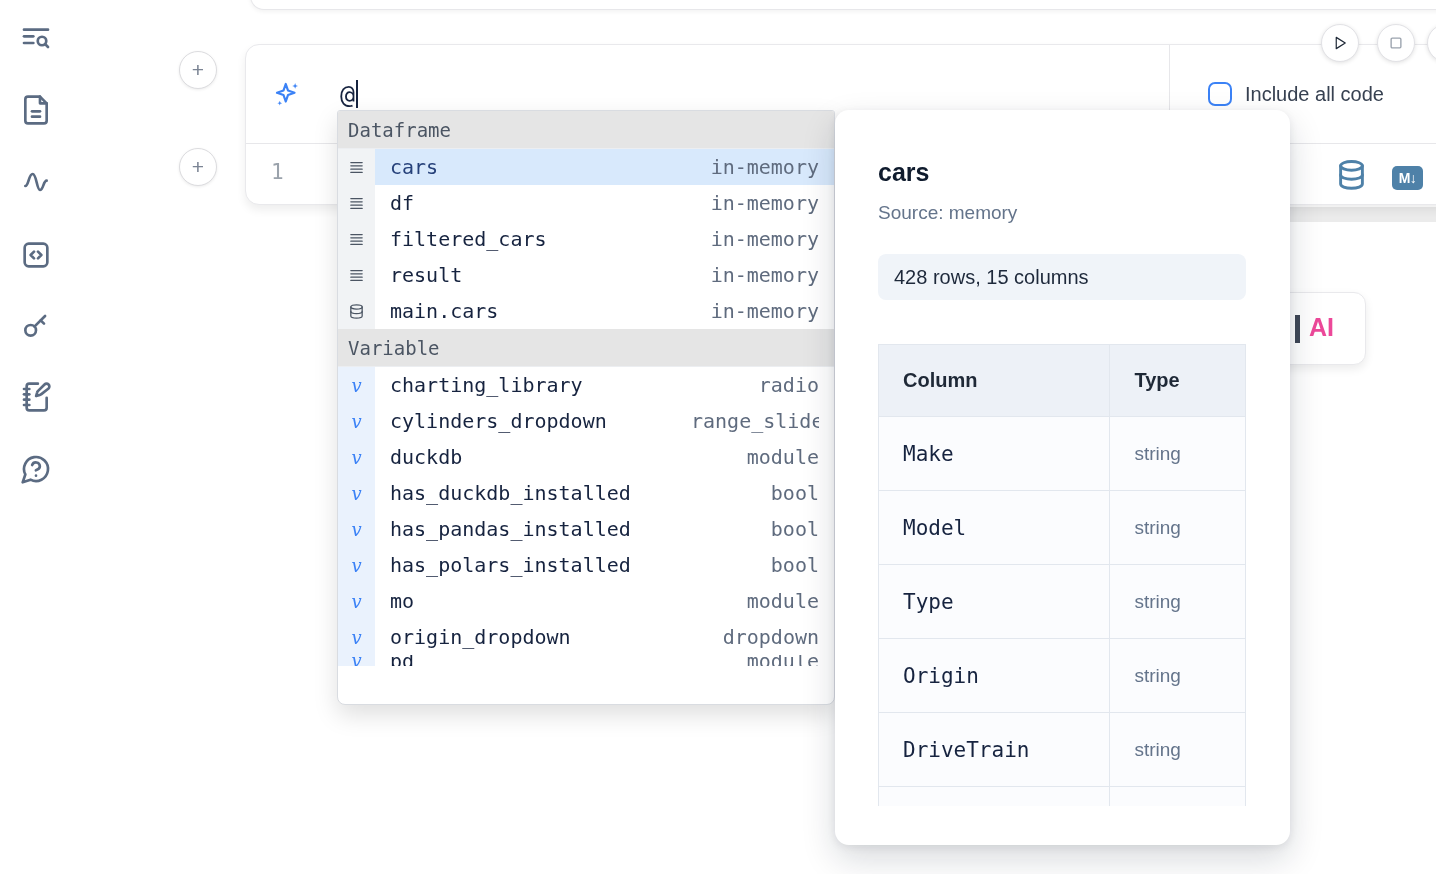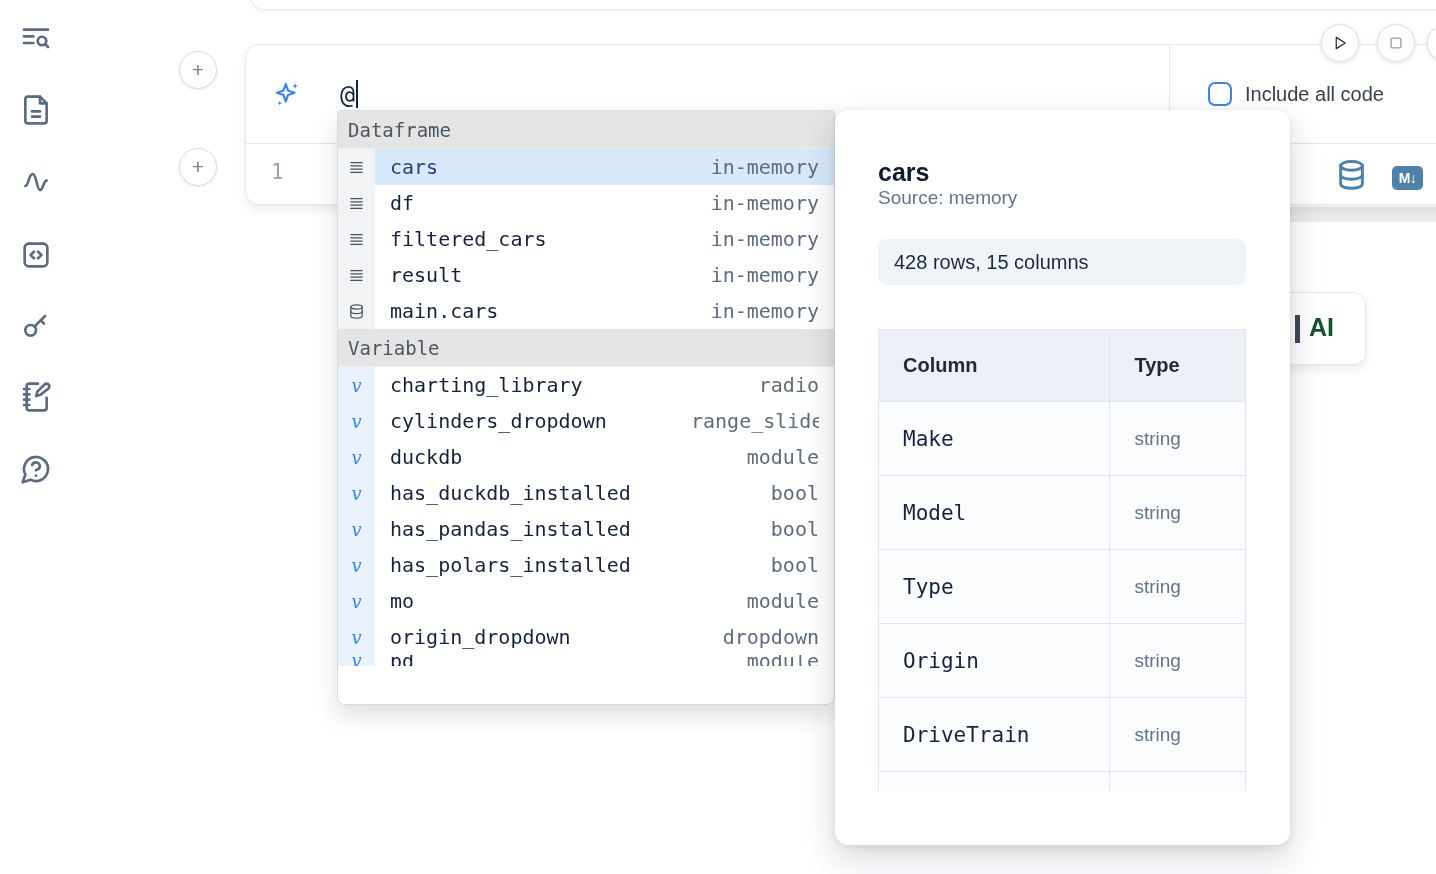--- a/index.html
+++ b/index.html
@@ -44,21 +44,21 @@
   .md-badge { position:absolute; left:1146px; top:22px; width:31px; height:24px; background:#4e81a8;
     border-radius:5px; color:#fff; font-weight:bold; font-size:14px; display:flex;
     align-items:center; justify-content:center; cursor:pointer; letter-spacing:-0.5px; }
 
   
   .console-strip { position:absolute; left:1100px; top:207px; width:336px; height:15px; background:#ebebeb; z-index:4; }
   .ai-card { position:absolute; left:1240px; top:292px; width:126px; height:73px; background:#fff;
     border:1px solid #e9e9ec; border-radius:12px; box-shadow:0 4px 10px rgba(0,0,0,0.08);
     z-index:5; cursor:pointer; }
   .ai-card .partial-letter { position:absolute; left:54px; top:22px; width:5px; height:28px; background:#3f4756; }
-  .ai-card .ai-label { position:absolute; left:68px; top:20px; font-size:25px; font-weight:bold; color:#14532d; }
+  .ai-card .ai-label { position:absolute; left:68px; top:20px; font-size:25px; font-weight:bold; color:#ec4899; }
 
   
   .circle-btn { position:absolute; top:24px; width:38px; height:38px; border-radius:50%; background:#fff;
     border:1px solid #e2e2e6; box-shadow:0 1px 4px rgba(0,0,0,0.12); display:flex;
     align-items:center; justify-content:center; z-index:30; cursor:pointer; }
   .circle-btn svg { width:18px; height:18px; fill:none; stroke-linejoin:round; }
 
   
   .dropdown { position:absolute; left:337px; top:110px; width:498px; height:595px; background:#fff;
     border:1px solid #d9dce1; border-radius:3px 3px 8px 8px;
@@ -78,21 +78,21 @@
   .ac-item.selected .ac-name { color:#26417a; }
   .ac-type { margin-left:auto; font-size:20px; color:#5f6b7e; white-space:nowrap;
     max-width:128px; overflow:hidden; text-align:right; }
   .ac-item.partial { height:11px; overflow:hidden; }
 
   
   .panel { position:absolute; left:835px; top:110px; width:455px; height:735px; background:#fff;
     border-radius:14px; box-shadow:0 2px 8px rgba(15,23,42,0.08), 0 14px 34px rgba(15,23,42,0.16);
     z-index:50; padding:48px 43px; }
   .pv-title { font-size:25px; font-weight:bold; color:#0f1b2d; }
-  .pv-source { font-size:19px; color:#64748b; }
+  .pv-source { margin-top:15px; font-size:19px; color:#64748b; }
   .pv-shape { margin-top:30px; width:368px; height:46px; background:#f0f4f9; border-radius:8px;
     font-size:20px; color:#1e293b; display:flex; align-items:center; padding-left:16px; }
   .pv-table-clip { margin-top:44px; width:369px; height:462px; overflow:hidden; }
   table.pv { border-collapse:collapse; width:368px; }
   table.pv th, table.pv td { border:1px solid #e2e7ee; text-align:left; padding-left:24px; }
   table.pv th { height:72px; background:#edf1f7; font-size:20px; color:#1f2937; font-weight:bold; }
   table.pv td { height:74px; background:#fbfcfe; }
   td.pv-col { font-family:"DejaVu Sans Mono", monospace; font-size:21px; color:#16233f; width:232px; }
   td.pv-type { font-size:19px; color:#64748b; width:136px; }
 </style>

